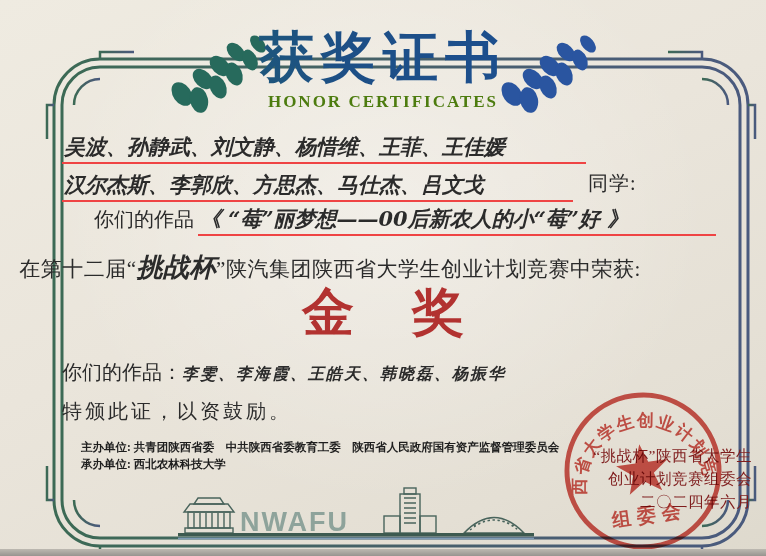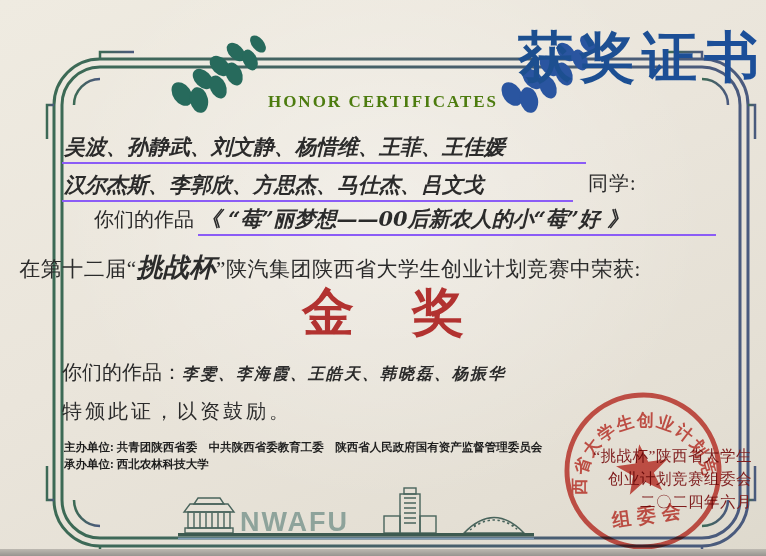--- a/index.html
+++ b/index.html
@@ -9,53 +9,53 @@
     background:
       radial-gradient(ellipse at 50% 38%, rgba(255,255,255,.35), rgba(0,0,0,0) 60%),
       linear-gradient(155deg,#efebe1 0%, #eae5db 45%, #e4dfd4 80%, #ded9cd 100%);
     color:#2b2b2b;
   }
   .abs{position:absolute;}
   
   #border-svg{position:absolute;left:0;top:0;z-index:1;}
   
   .title{
-    left:0;top:26px;width:766px;text-align:right;z-index:3;
+    left:0;top:26px;width:766px;text-align:center;z-index:3;
     font-size:55px;font-weight:bold;letter-spacing:7px;line-height:64px;
     background:linear-gradient(90deg,#1f6b5e 0%,#1d4f86 45%,#1c4f9a 100%);
     -webkit-background-clip:text;background-clip:text;color:transparent;
   }
   .subtitle{
     left:0;top:92px;width:766px;text-align:center;z-index:3;
     font-size:17px;font-weight:bold;letter-spacing:2px;color:#4d7c0f;
     font-family:"Liberation Serif",serif;
   }
   .leaf{z-index:2;}
   
   .hand{font-style:italic;font-weight:600;font-family:"DejaVu Serif","Liberation Serif",serif;}
-  .u{border-bottom:2px solid #8b5cf6;display:inline-block;padding:0 4px 1px 2px;}
+  .u{border-bottom:2px solid #ef4444;display:inline-block;padding:0 4px 1px 2px;}
   .names{left:62px;top:133px;z-index:3;font-size:21px;}
   .names .row2{margin-top:7px;}
   .names .u1{min-width:518px;}
   .names .u2{min-width:505px;}
   .suffix{left:588px;top:170px;z-index:3;font-size:20px;letter-spacing:1px;}
   .workline{left:94px;top:205px;z-index:3;font-size:20px;}
   .workline .wtitle{font-size:21px;min-width:512px;margin-left:4px;}
   .compline{left:0;top:250px;width:660px;text-align:center;z-index:3;font-size:21px;letter-spacing:.5px;}
   .compline .script{font-size:26px;font-weight:bold;font-style:italic;}
   .award{
     left:0;top:283px;width:766px;text-align:center;z-index:3;
     font-size:52px;font-weight:bold;color:#b23230;
     letter-spacing:58px;margin-left:29px;line-height:60px;
   }
   .teachers{left:62px;top:359px;z-index:3;font-size:20px;}
   .teachers .hand{font-size:16px;letter-spacing:2px;}
   .closing{left:62px;top:398px;z-index:3;font-size:20px;letter-spacing:3px;}
   
-  .orgs{left:64px;top:439px;z-index:3;font-size:11.5px;line-height:17px;font-weight:bold;color:#1e1e1e;white-space:nowrap;}
+  .orgs{left:64px;top:439px;z-index:3;font-size:11.5px;line-height:17px;font-weight:bold;color:#1e1e1e;white-space:nowrap;padding-left:17px;}
   .orgs .indent{padding-left:58px;}
   
   .committee{left:528px;top:444px;width:224px;text-align:right;z-index:3;
     font-size:15.5px;font-weight:normal;line-height:23px;color:#7f1d1d;letter-spacing:.5px;}
   .sealwrap{left:558px;top:386px;width:170px;height:170px;z-index:4;
     mix-blend-mode:multiply;opacity:.92;transform:rotate(-8deg);}
   
   .skyline{left:178px;top:486px;z-index:2;}
   
   .edge-bottom{left:0;bottom:0;width:766px;height:7px;z-index:5;

